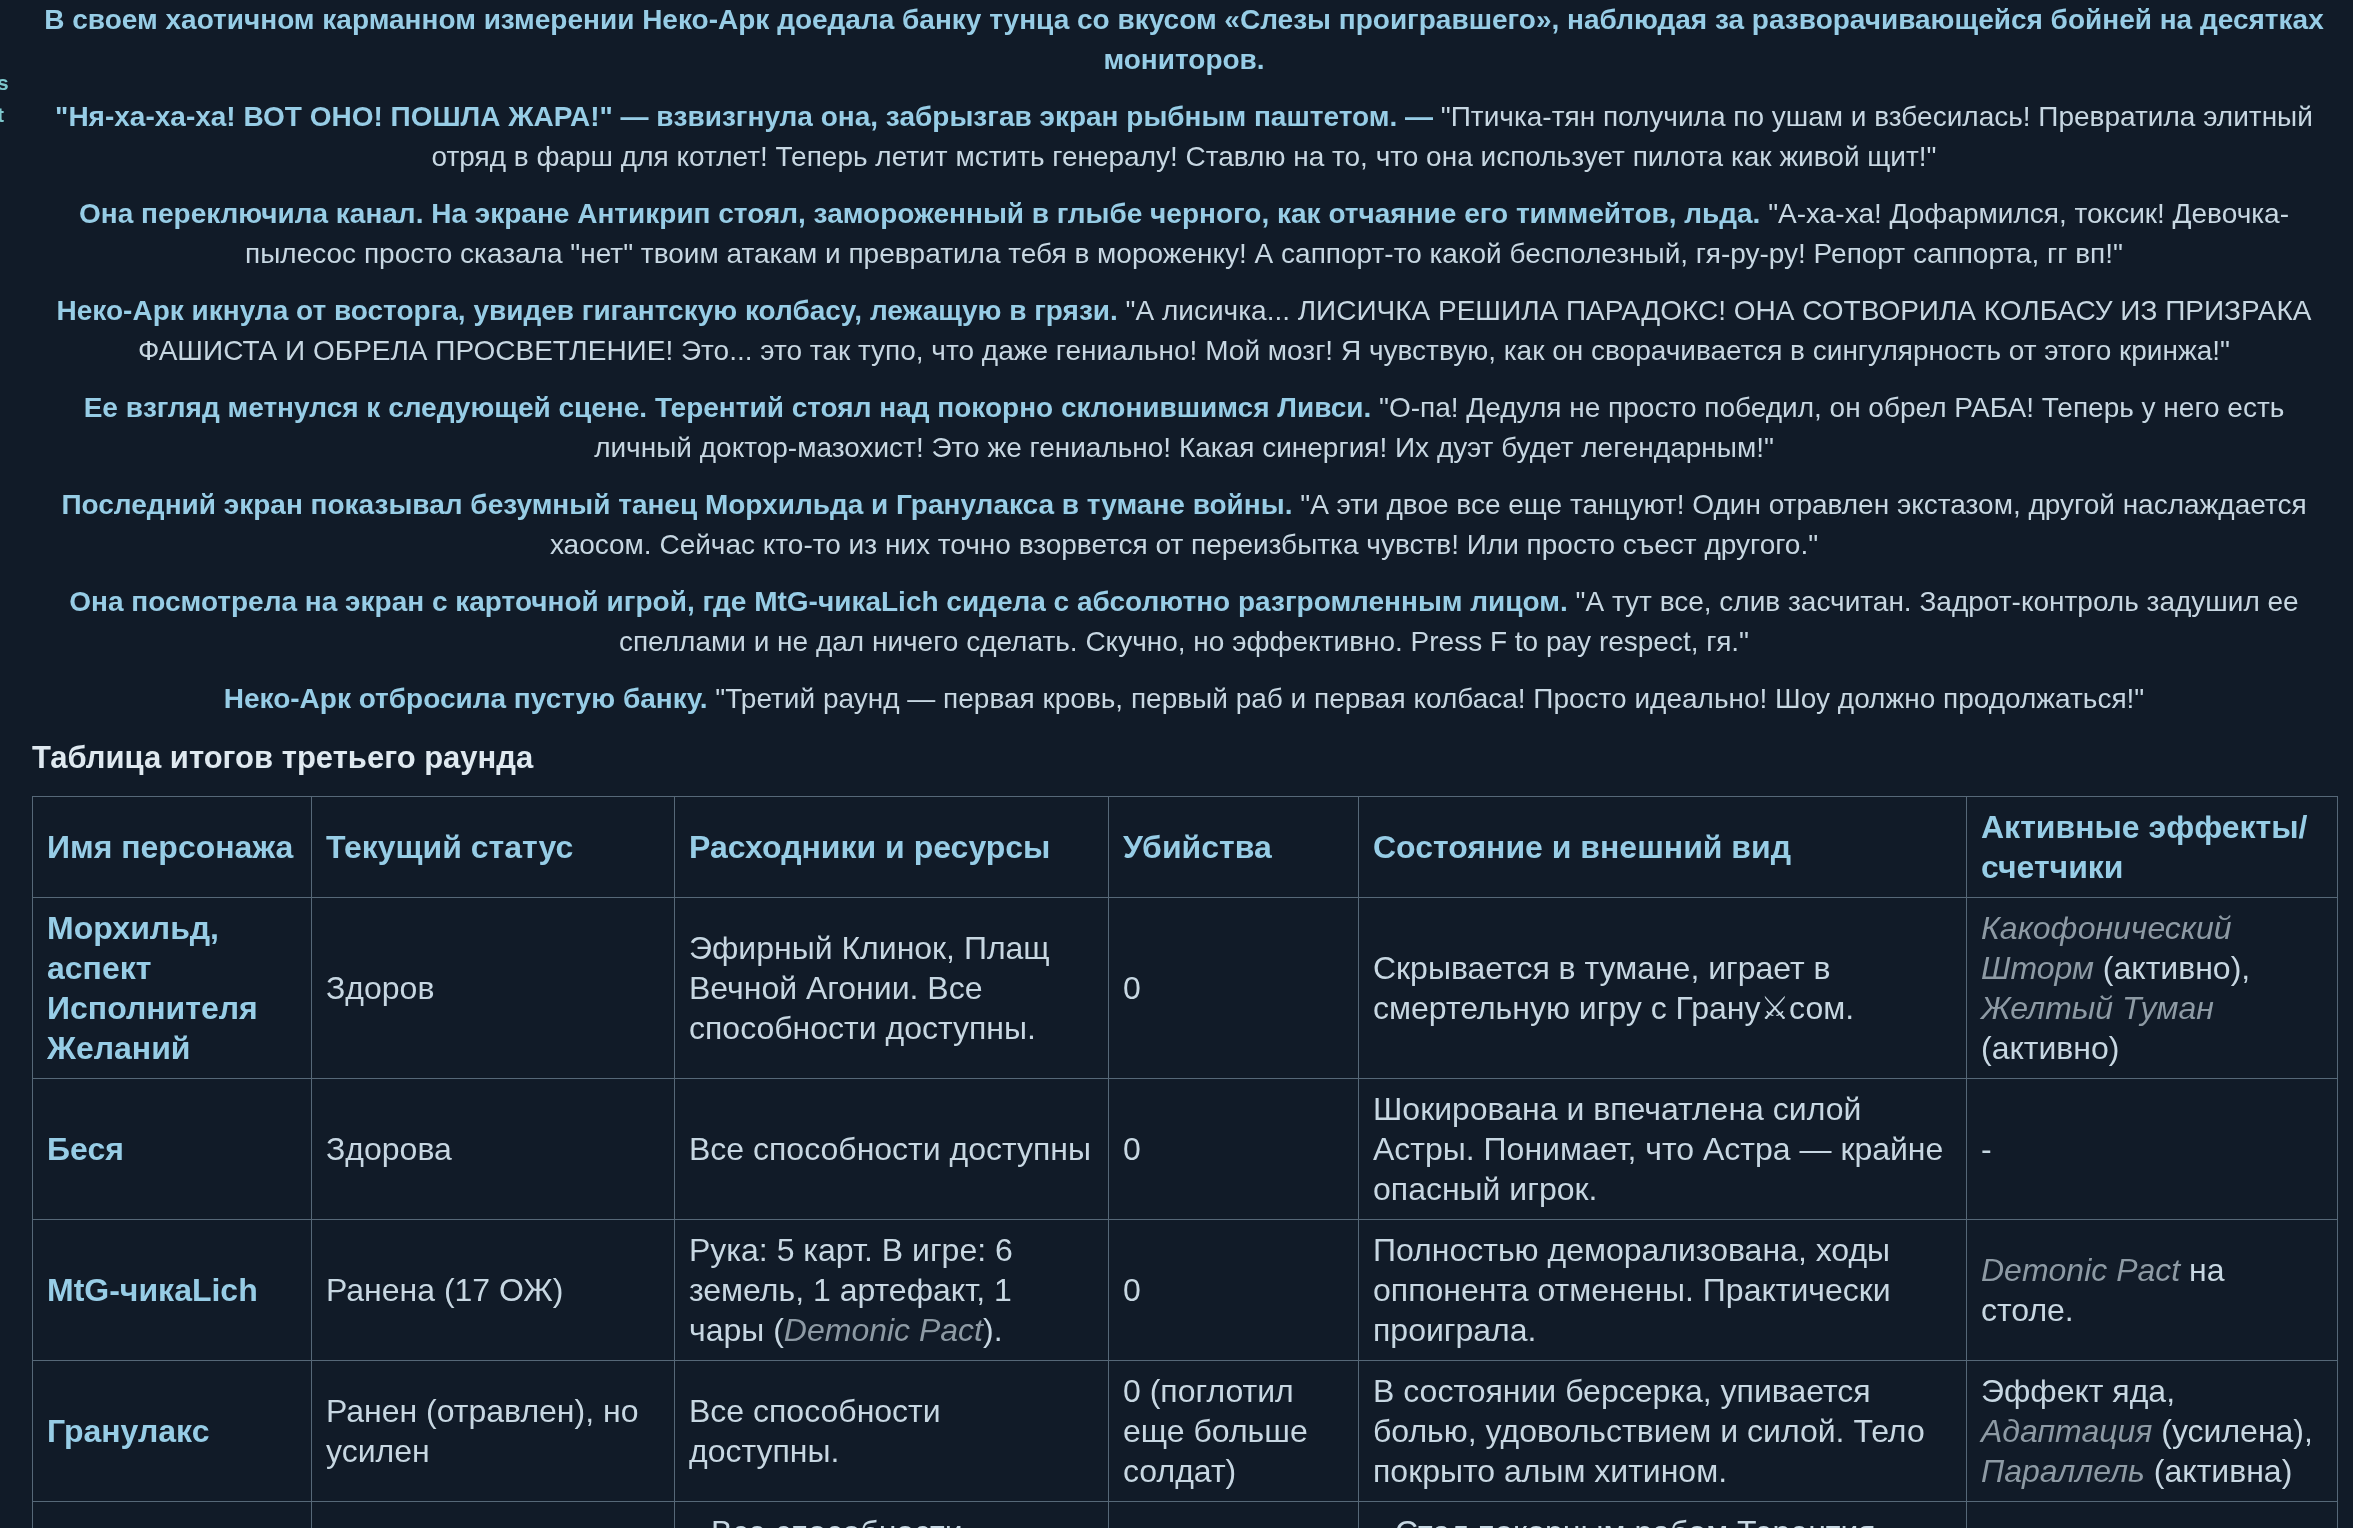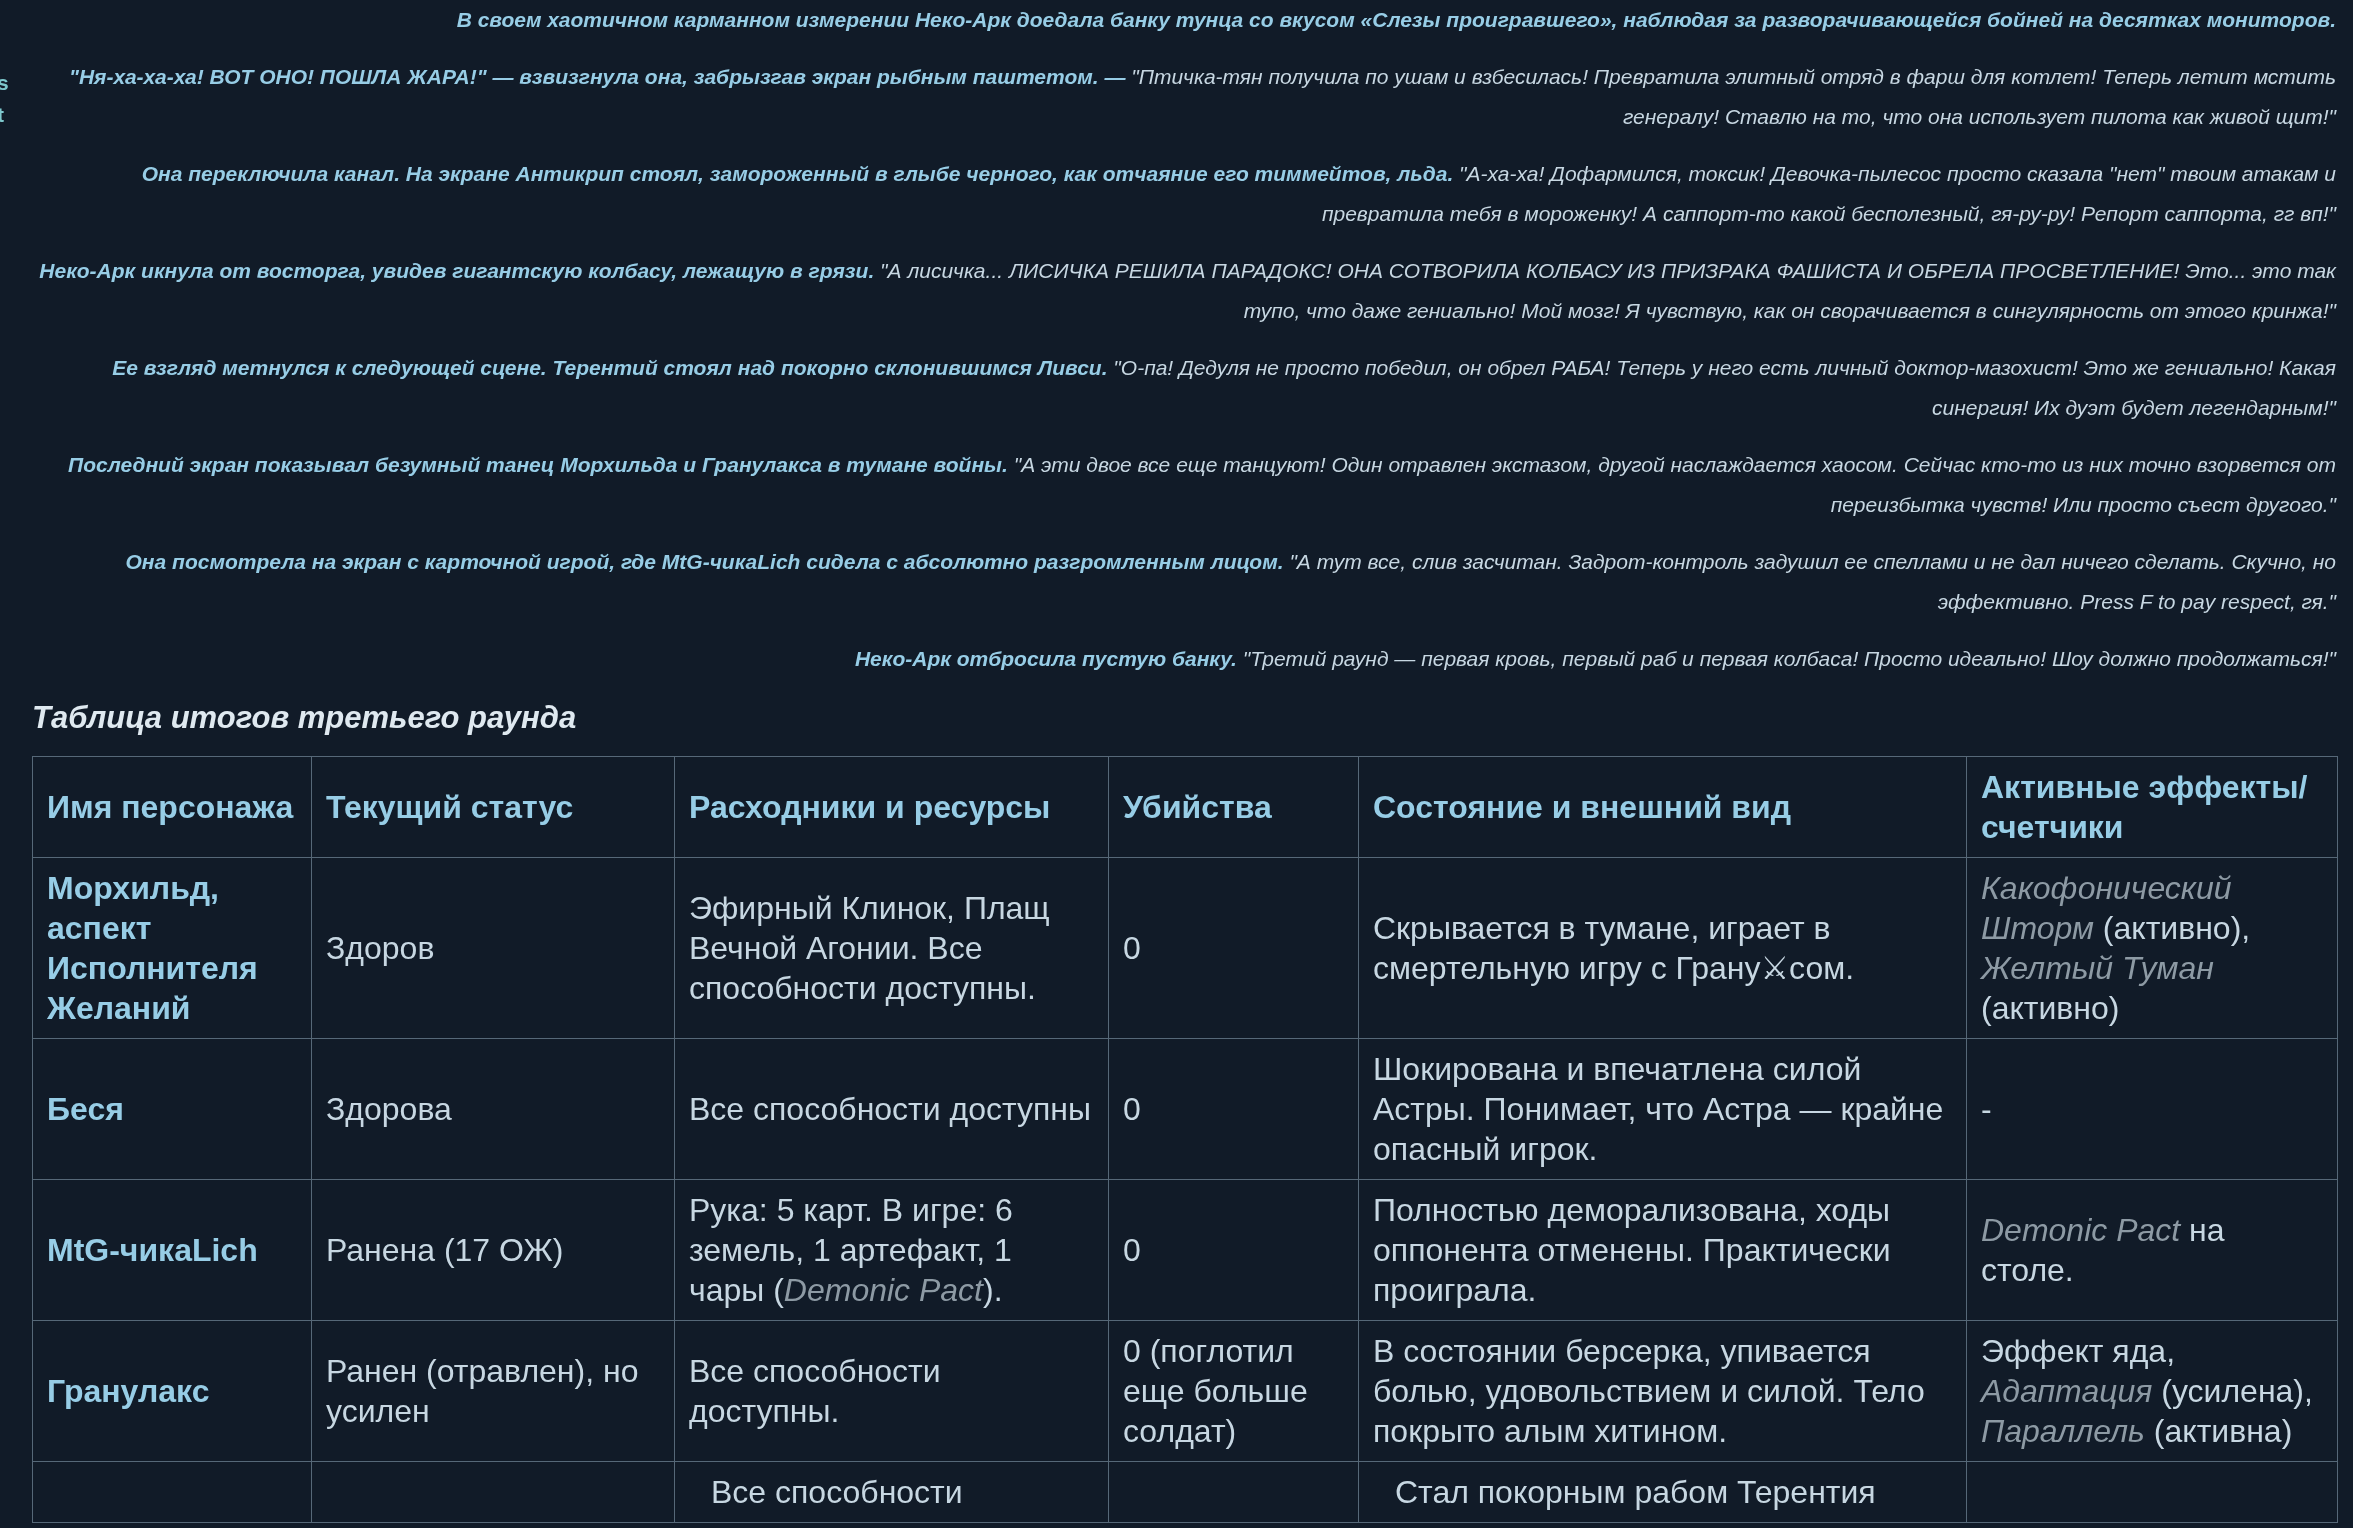--- a/index.html
+++ b/index.html
@@ -20,36 +20,34 @@
   }
   .edge-frag.f1 { top:72px; }
   .edge-frag.f2 { top:104px; }
   .content {
     position:absolute;
     left:32px;
     top:0;
     width:2304px;
   }
   .para {
-    font-size:21px;
+    font-size:28px;
     line-height:40px;
     margin-bottom:17px;
-    text-align:right;
-    font-style:italic;
+    text-align:center;
   }
   .narration { color:#97cde6; font-weight:700; }
   .speech { color:#c7d7e2; font-weight:400; }
   .section-title {
     font-size:31px;
     font-weight:700;
     color:#dfe9f0;
     margin-top:16px;
     margin-bottom:16px;
     line-height:44px;
-    font-style:italic;
   }
   table.summary {
     border-collapse:collapse;
     table-layout:fixed;
     width:2305px;
     font-size:32px;
     line-height:40px;
   }
   table.summary th, table.summary td {
     border:1px solid #566878;

